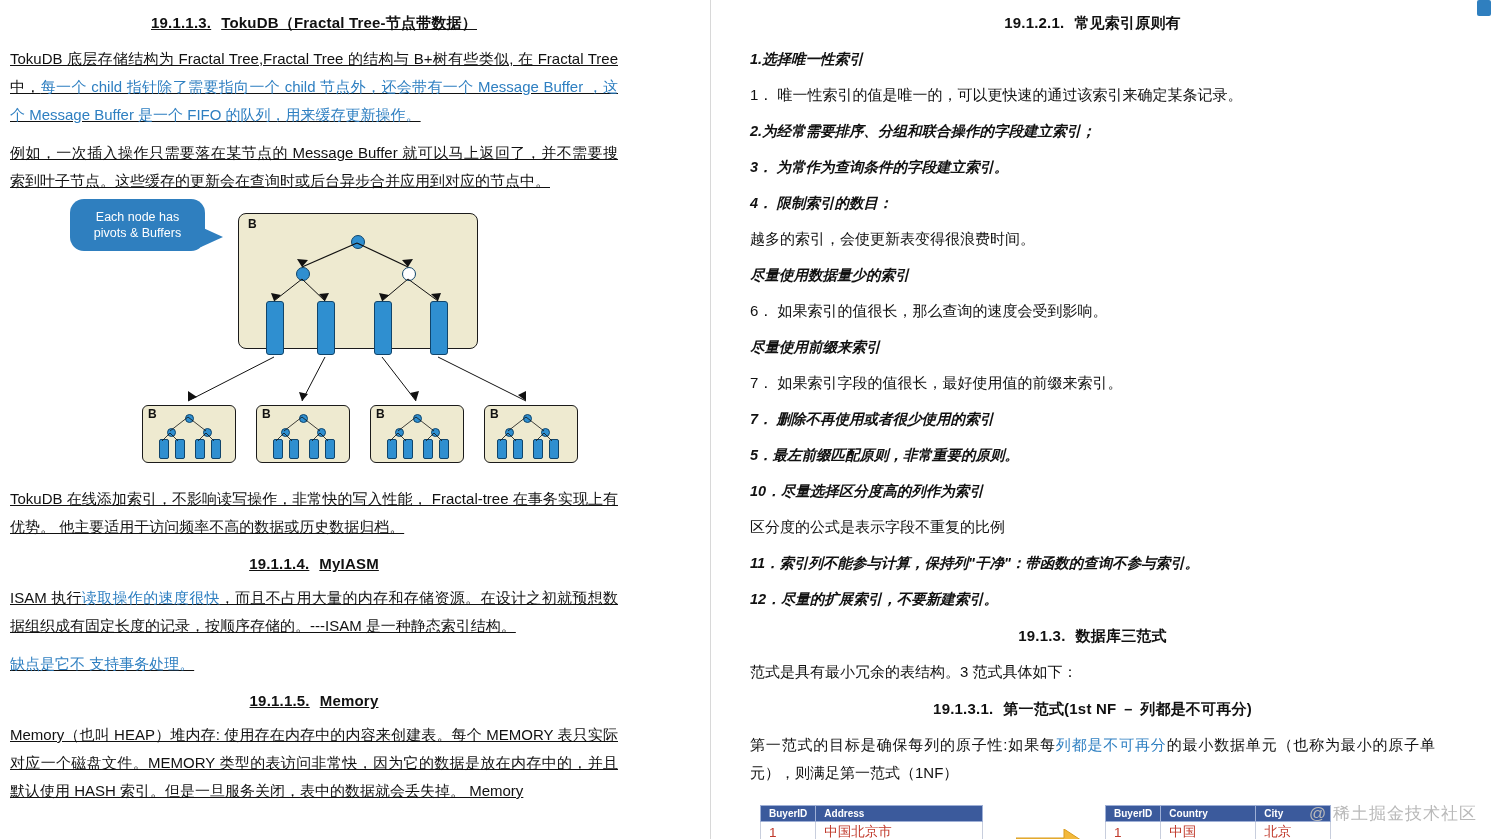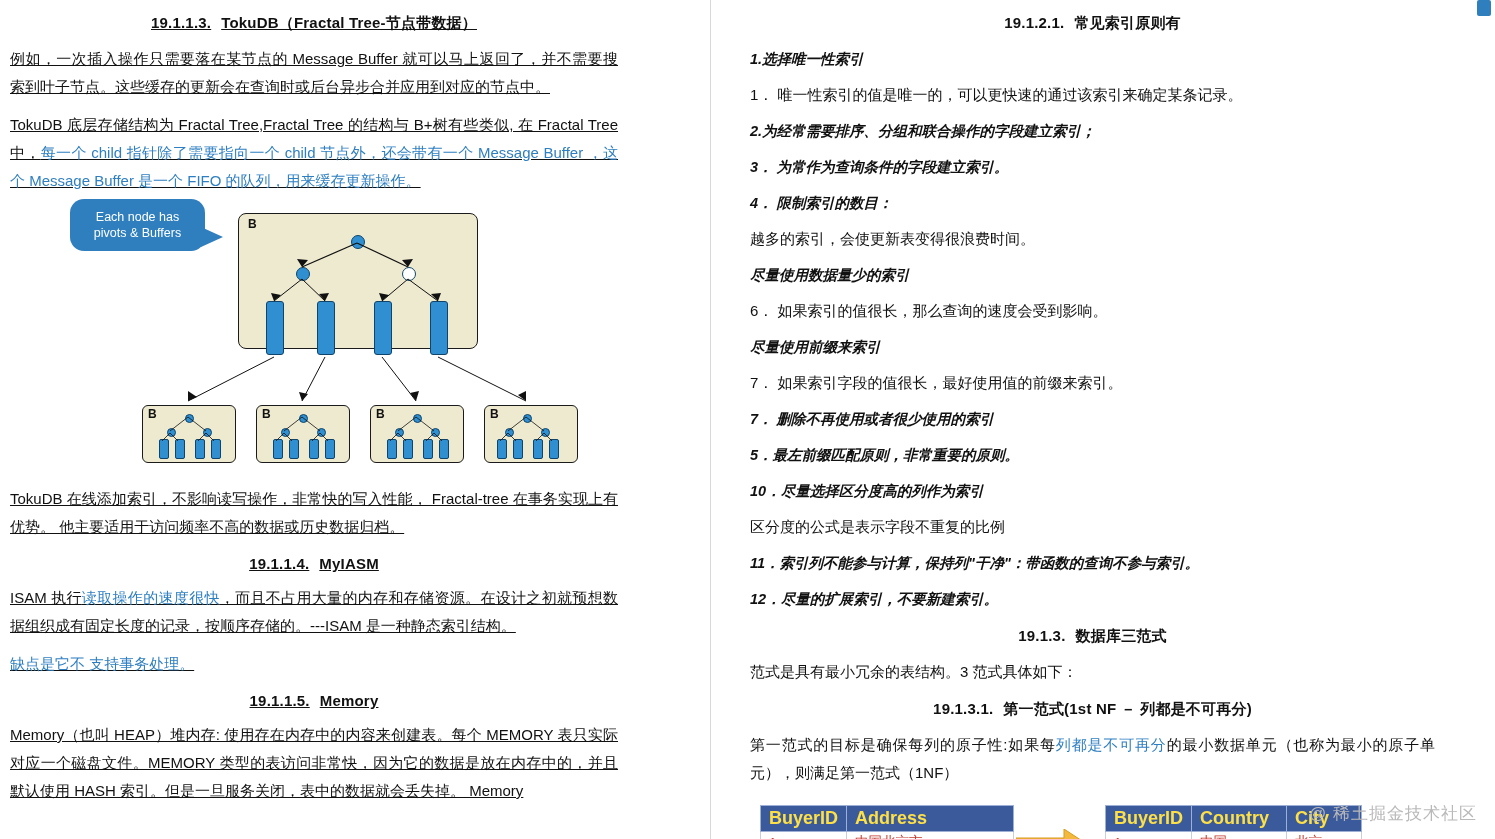--- a/index.html
+++ b/index.html
@@ -64,22 +64,22 @@
   .dot{position:absolute;width:12px;height:12px;border-radius:50%;background:#2f8fd0;border:1px solid #10456b;}
   .dot.hollow{background:#ffffff;}
   .sbar{position:absolute;width:8px;height:18px;background:#2f8fd0;border:1px solid #10456b;border-radius:2px;}
   .sdot{position:absolute;width:7px;height:7px;border-radius:50%;background:#2f8fd0;border:1px solid #10456b;}
   .fig svg{position:absolute;left:0;top:0;width:620px;height:270px;z-index:1;}
 
   
   .tables{position:relative;margin-top:18px;height:80px;}
   table.dt{border-collapse:collapse;font-size:13px;position:absolute;}
   table.dt th{
-    background:#3b5a9c;color:#fde047;font-weight:bold;text-align:left;
-    padding:2px 8px;border:1px solid #9fb0d6;font-size:18px;
+    background:#3b5a9c;color:#ffffff;font-weight:bold;text-align:left;
+    padding:2px 8px;border:1px solid #9fb0d6;font-size:10px;
   }
   table.dt td{
     color:#c0392b;padding:1px 8px;border:1px solid #c8cedd;background:#fff;font-size:13.5px;
   }
   .t1{left:10px;top:0;}
   .t2{left:355px;top:0;}
   .arrow{
     position:absolute;left:266px;top:24px;width:0;height:0;z-index:2;
   }
   .arrow svg{display:block;}
@@ -96,23 +96,23 @@
 <body>
 
 <div class="page">
 
   <div class="col col-left">
 
     <h3 class="sec">
       <span class="num">19.1.1.3.</span><span>TokuDB（Fractal Tree-节点带数据）</span>
     </h3>
 
+    <p><span>TokuDB 底层存储结构为 Fractal Tree,Fractal Tree 的结构与 B+树有些类似, 在 Fractal Tree 中，</span><span class="blue">每一个 child 指针除了需要指向一个 child 节点外，还会带有一个 Message Buffer ，这个 Message Buffer 是一个 FIFO 的队列，用来缓存更新操作。</span></p>
+
     <p>例如，一次插入操作只需要落在某节点的 Message Buffer 就可以马上返回了，并不需要搜索到叶子节点。这些缓存的更新会在查询时或后台异步合并应用到对应的节点中。</p>
-
-    <p><span>TokuDB 底层存储结构为 Fractal Tree,Fractal Tree 的结构与 B+树有些类似, 在 Fractal Tree 中，</span><span class="blue">每一个 child 指针除了需要指向一个 child 节点外，还会带有一个 Message Buffer ，这个 Message Buffer 是一个 FIFO 的队列，用来缓存更新操作。</span></p>
 
     <div class="fig">
       <svg viewBox="0 0 620 270">
 
         <line x1="347" y1="38" x2="292" y2="62" stroke="#111" stroke-width="1.2"></line>
         <line x1="347" y1="38" x2="398" y2="62" stroke="#111" stroke-width="1.2"></line>
         <polygon points="292,62 287,54 298,55" fill="#111"></polygon>
         <polygon points="398,62 392,55 403,54" fill="#111"></polygon>
 
         <line x1="292" y1="74" x2="264" y2="96" stroke="#111" stroke-width="1"></line>

